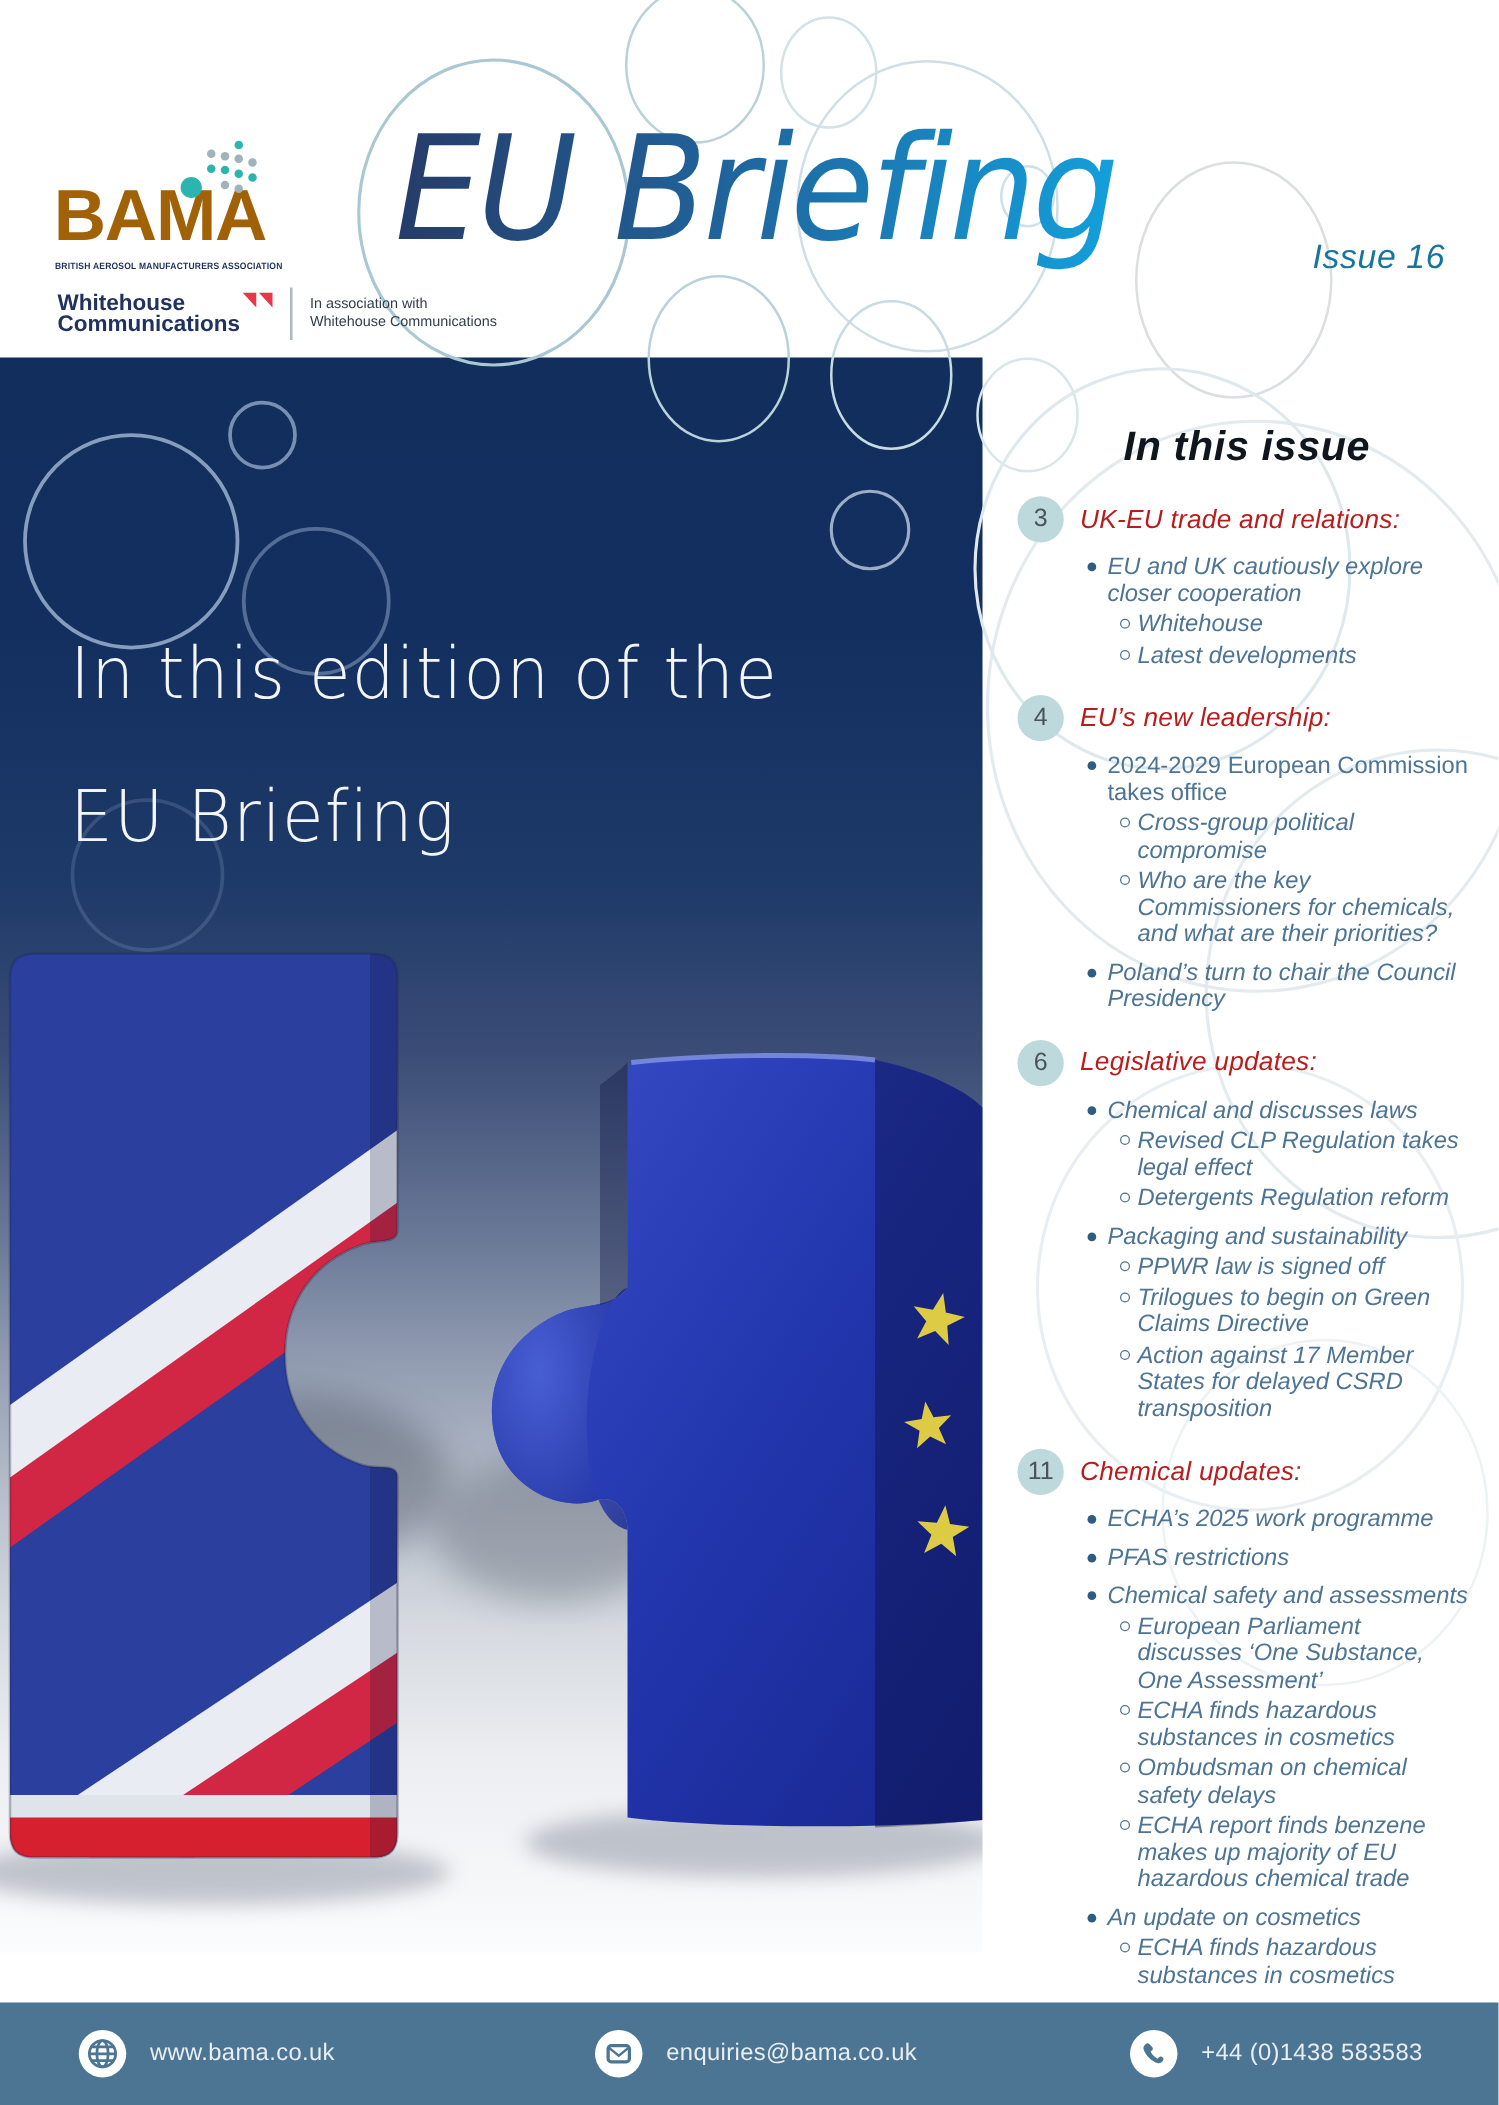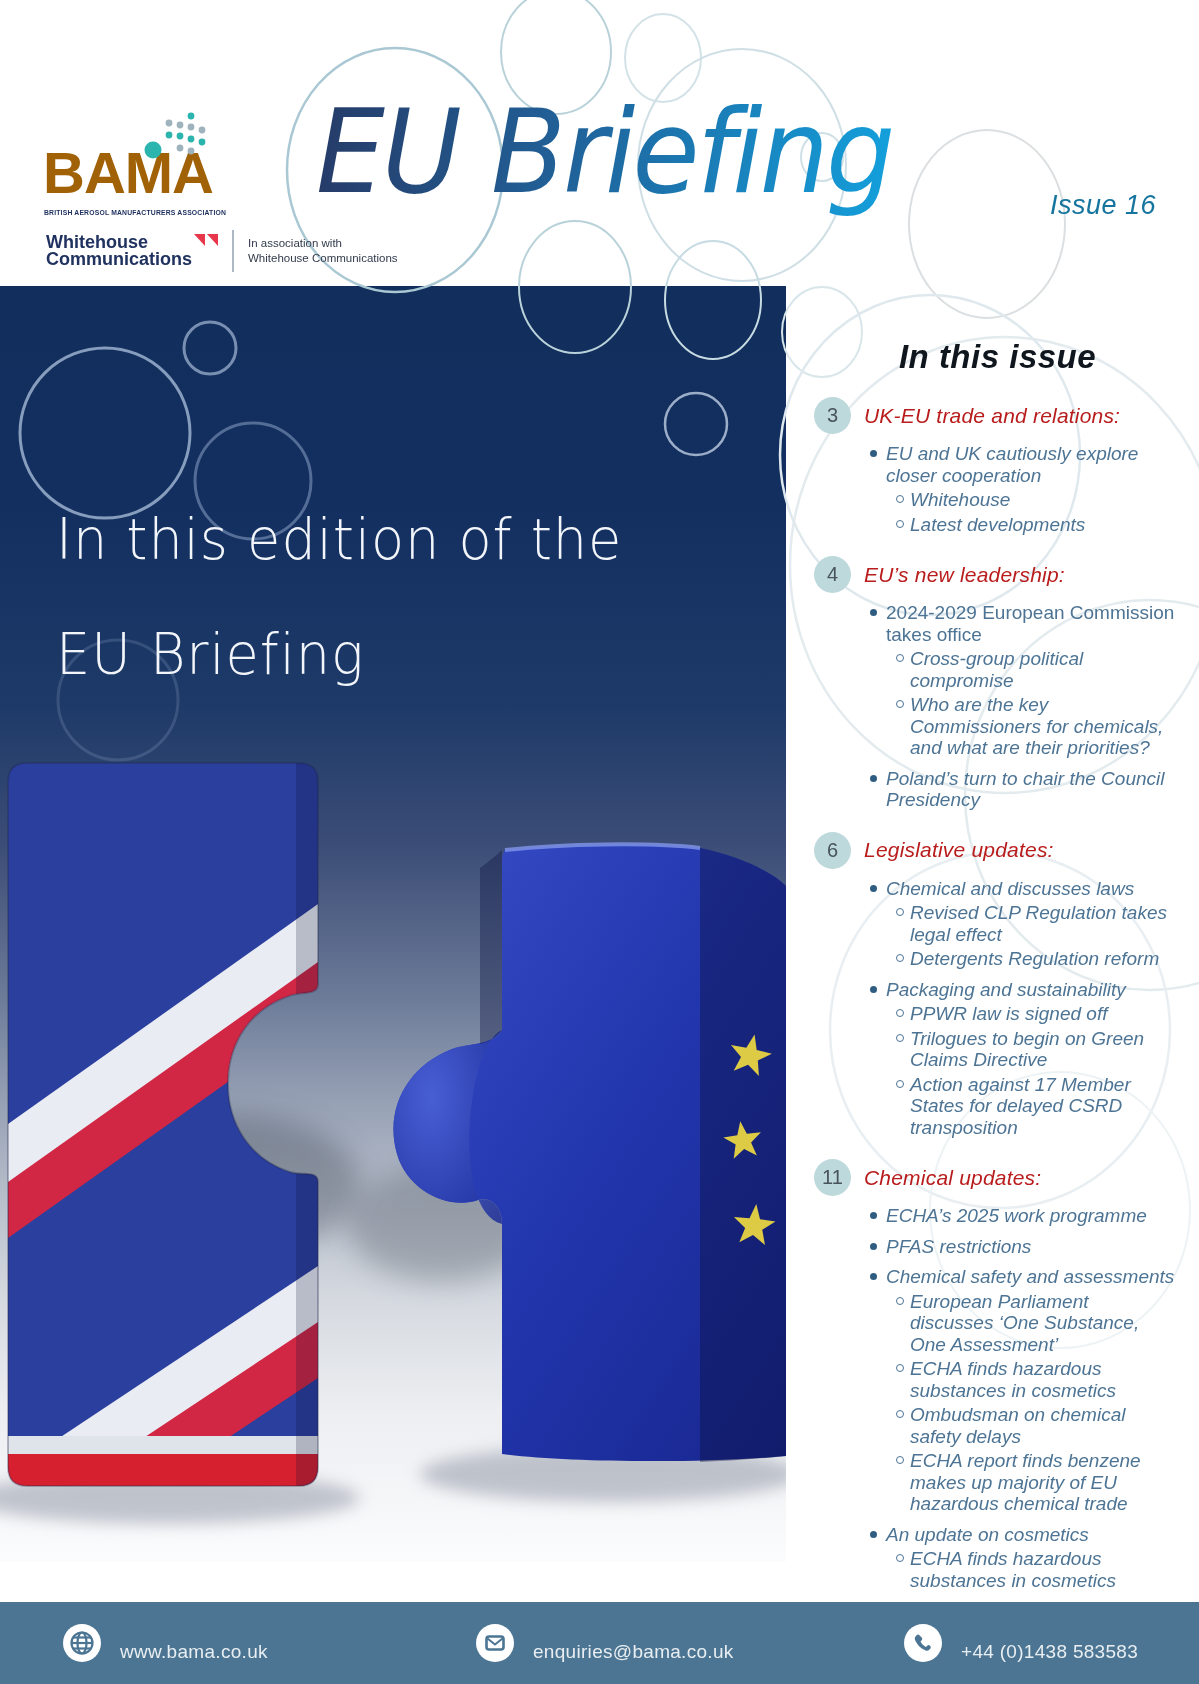--- a/index.html
+++ b/index.html
@@ -51,21 +51,21 @@
   .lvl1{position:relative;margin:9px 0 9px 56px;padding-left:16px;width:290px;
         font-size:19px;line-height:21.5px;font-style:italic;color:#4d7494;}
   .lvl1.upright > .itx{font-style:normal;margin-top:48px;}
   .dot{position:absolute;left:0;top:7px;width:7px;height:7px;border-radius:50%;background:#2f5d82;}
   .lvl2{position:relative;margin:3px 0 3px 10px;padding-left:14px;width:264px;font-style:italic;}
   .ring{position:absolute;left:0;top:6px;width:6px;height:6px;border-radius:50%;
         border:1.5px solid #4d7494;background:transparent;}
 
   
   .footer{position:absolute;left:0;bottom:0;width:100%;height:82px;background:#4b7592;z-index:4;}
-  .fg{position:absolute;top:50%;transform:translateY(-50%);display:flex;align-items:flex-end;gap:18px;}
+  .fg{position:absolute;top:50%;transform:translateY(-50%);display:flex;align-items:center;gap:18px;}
   .fg1{left:62px;} .fg2{left:475px;} .fg3{left:903px;}
   .flabel{color:#e9eef2;font-size:19px;letter-spacing:.3px;}
 </style>
 </head>
 <body>
 
 <div class="page">
 
   <svg class="deco" width="1199" height="1684" viewBox="0 0 1199 1684">
     <g fill="none">

